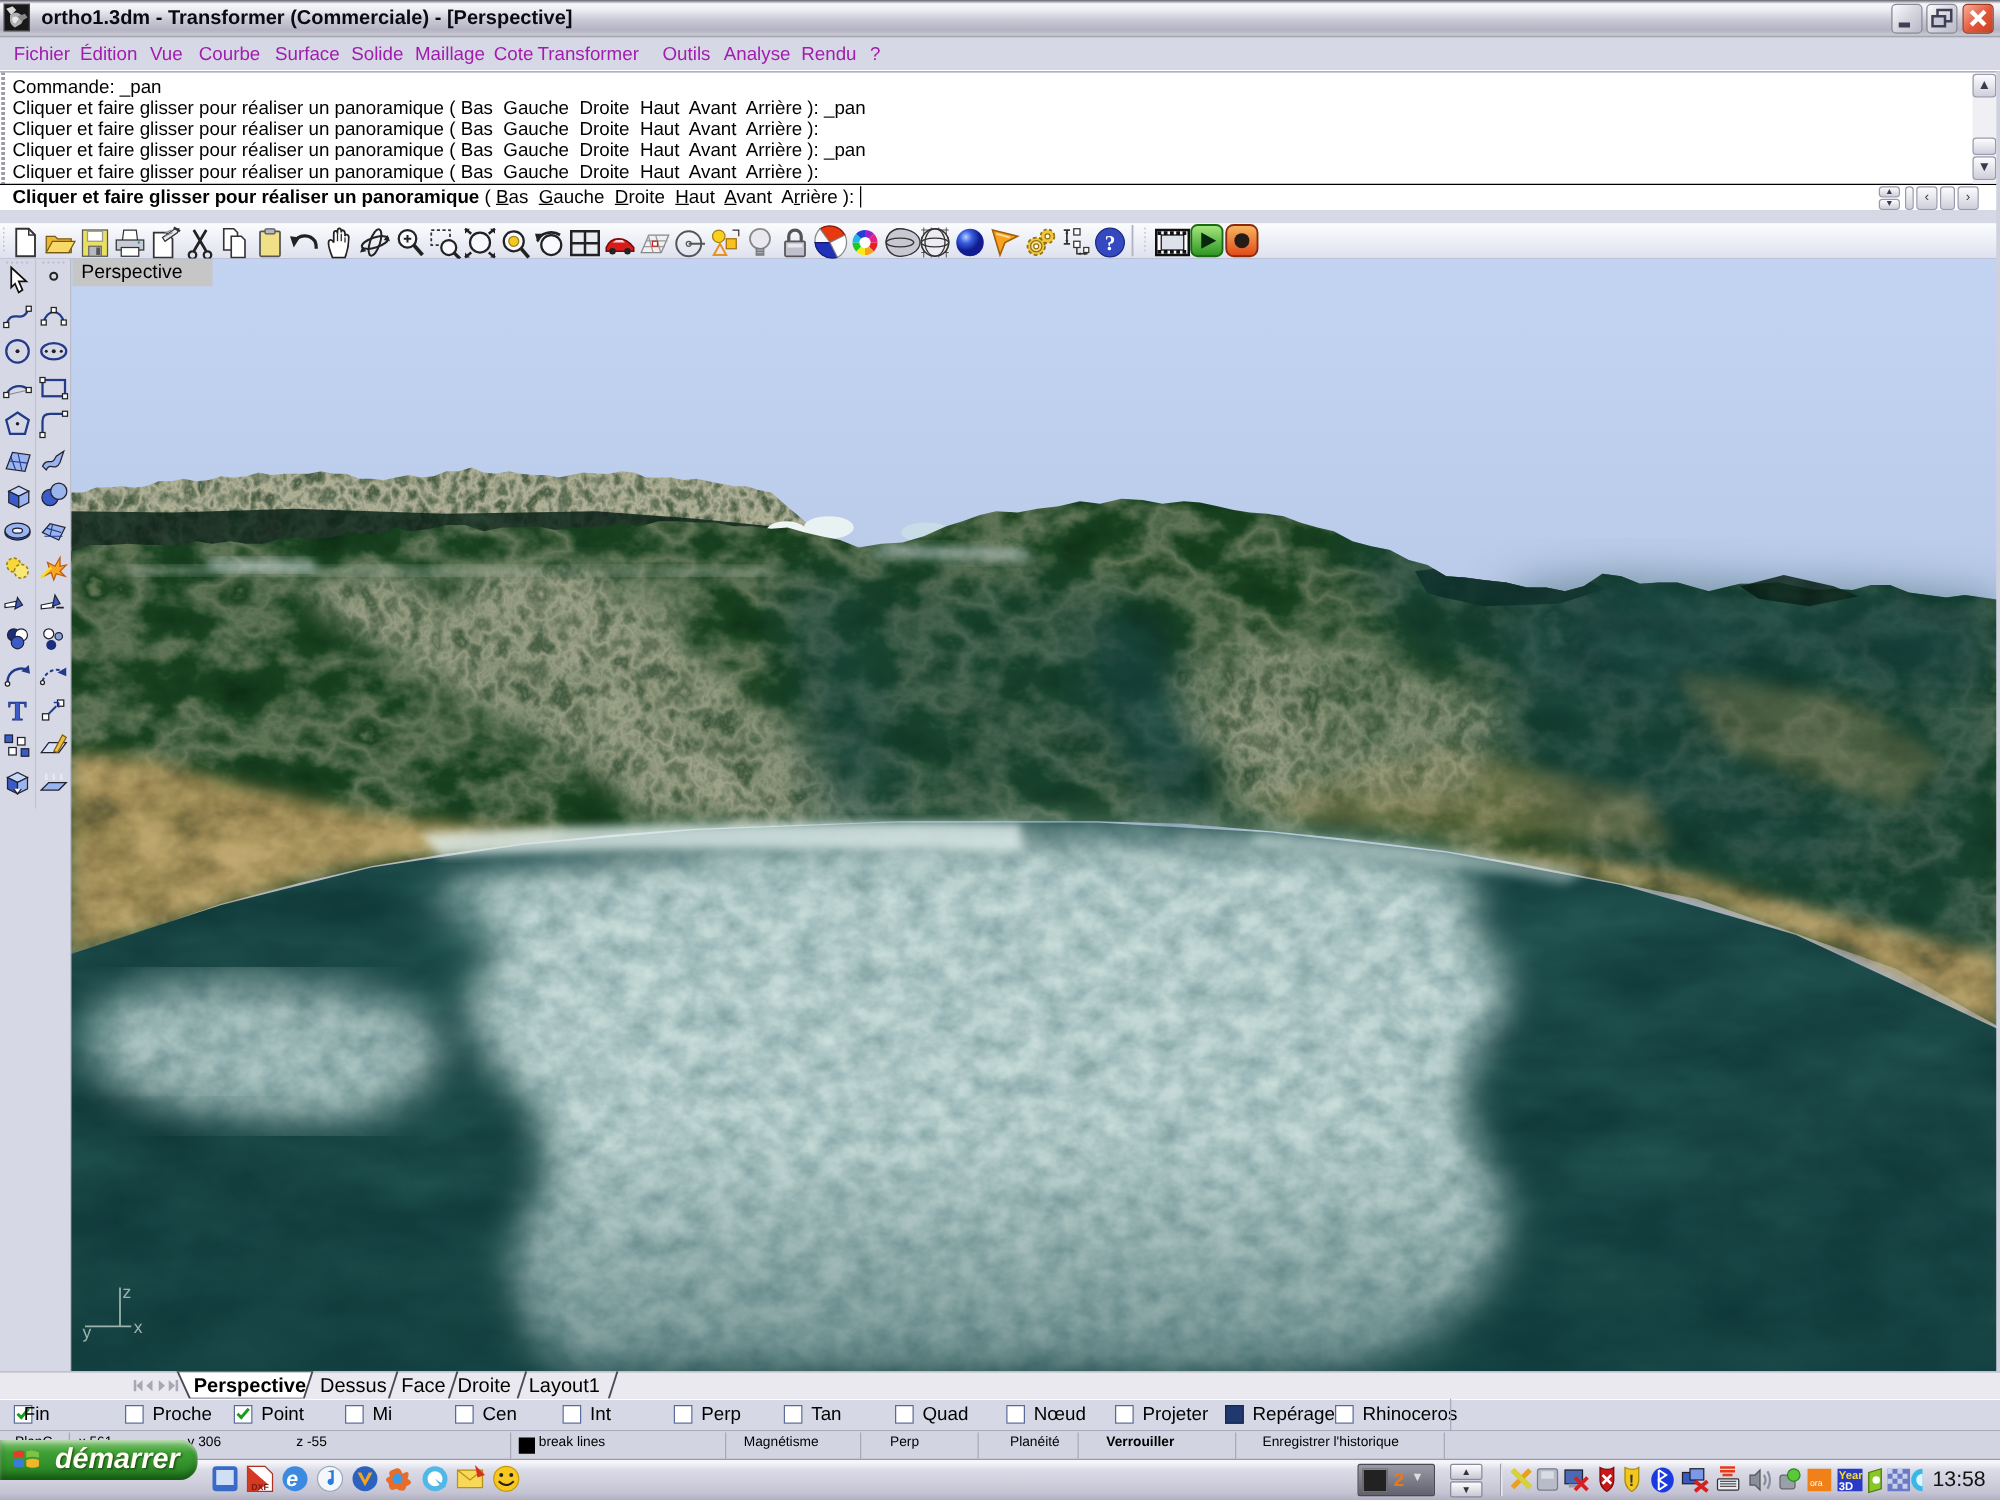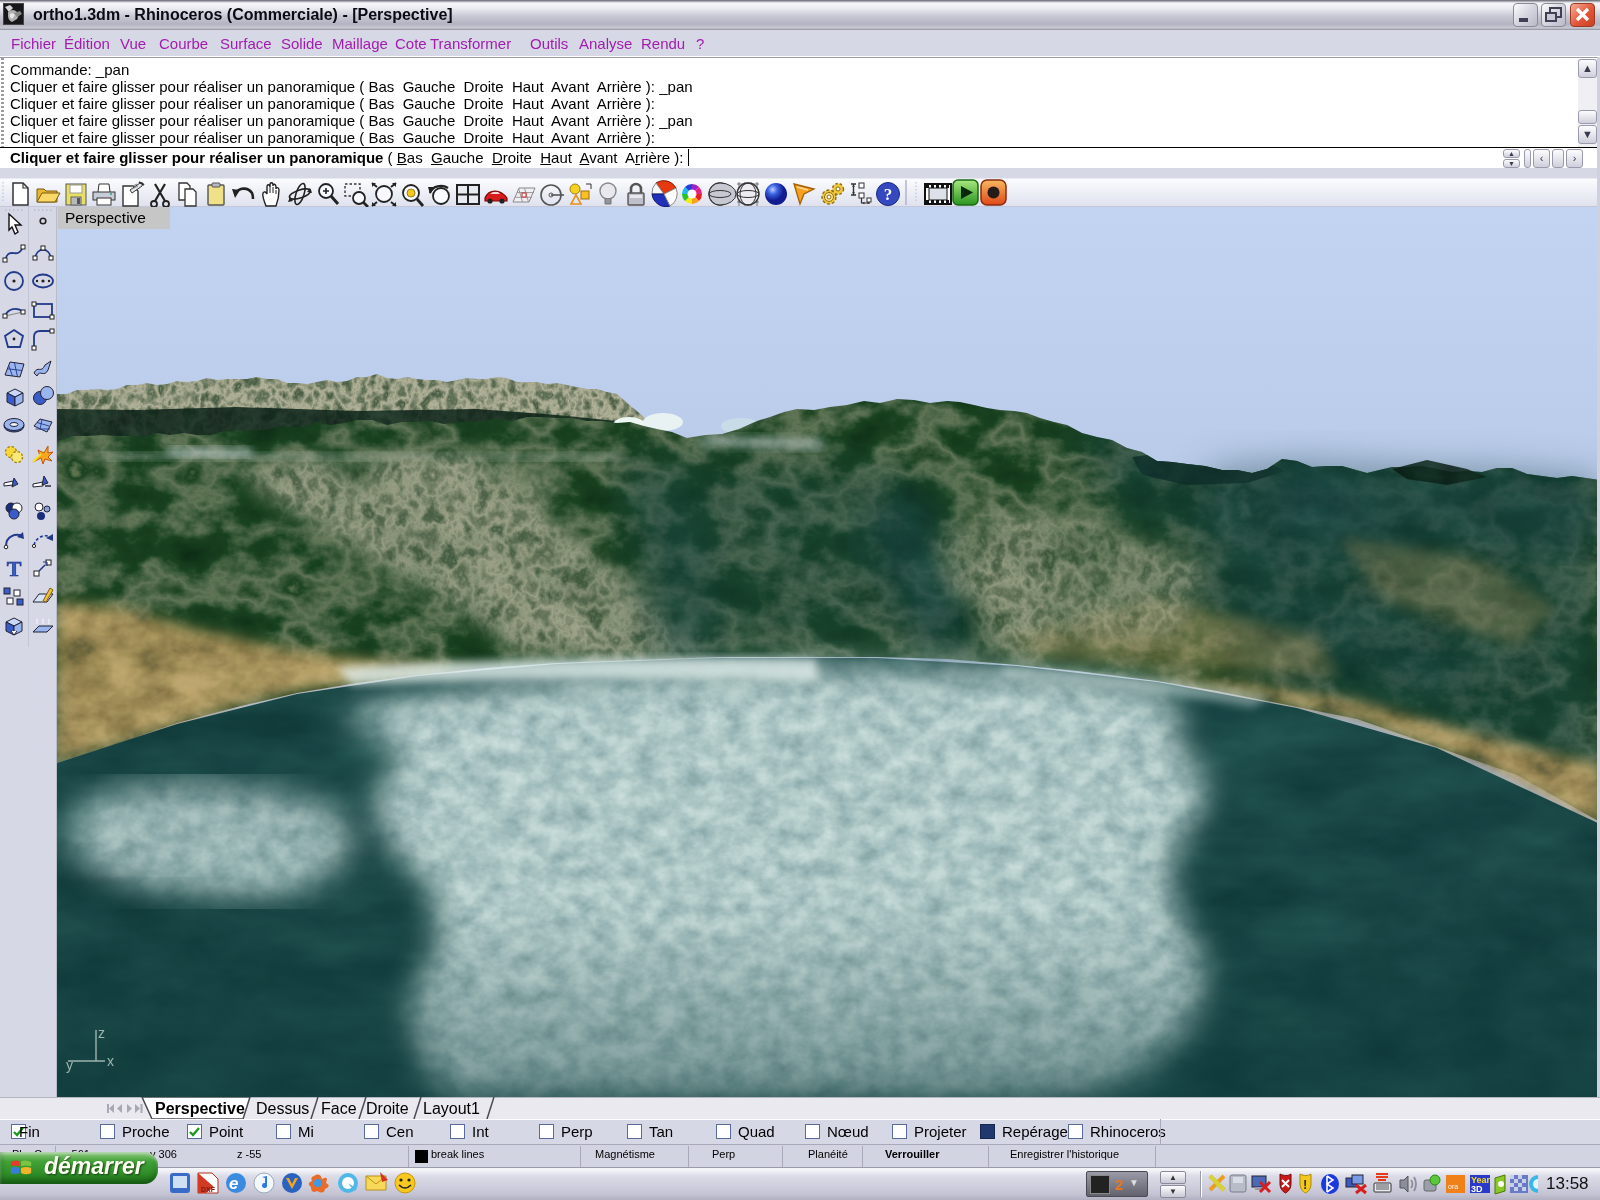--- a/index.html
+++ b/index.html
@@ -34,21 +34,21 @@
 #traydiv{left:1200px;top:1171px;width:2px;height:26px;background:#9a9aac;border-right:1px solid #fff}
 </style></head>
 <body>
 <div class="abs" id="titlebar"></div>
 <div class="abs" id="ticon"><svg width="19" height="20" viewBox="0 0 19 20">
       <path d="M1,3 L6,1 9,4 5,8 Z" fill="#d8d8d8"></path>
       <path d="M4,8 Q9,4 13,8 Q16,11 13,15 L8,18 Q4,16 4,12 Z" fill="#b0b0b0"></path>
       <path d="M10,9 L16,7 18,10 13,13 Z" fill="#888"></path>
       <path d="M6,10 Q9,8 11,11 L8,15 Q5,13 6,10Z" fill="#e8e8e8"></path>
     </svg></div>
-<div class="abs ttext" style="left:33px;top:6px;font-size:16px;font-weight:bold;color:#0a0a12;position:absolute">ortho1.3dm - Rhinoceros (Commerciale) - [Perspective]</div>
+<div class="abs ttext" style="left:33px;top:6px;font-size:16px;font-weight:bold;color:#0a0a12;position:absolute">ortho1.3dm - Transformer (Commerciale) - [Perspective]</div>
 <div class="abs wbtn" style="left:1513px"><svg width="23" height="22" viewBox="0 0 23 22">
       <rect x="5" y="14" width="9" height="4" fill="#3f3f55"></rect>
     </svg></div>
 <div class="abs wbtn" style="left:1541px"><svg width="23" height="22" viewBox="0 0 23 22">
       <rect x="8" y="4" width="11" height="9" fill="none" stroke="#3f3f55" stroke-width="2"></rect>
       <rect x="4" y="9" width="10" height="8" fill="#c9c9d6" stroke="#3f3f55" stroke-width="2"></rect>
     </svg></div>
 <div class="abs wbtn" id="wclose" style="left:1570px"><svg width="23" height="22" viewBox="0 0 23 22">
       <path d="M6,5 L17,16 M17,5 L6,16" stroke="#fff" stroke-width="3.4"></path>
     </svg></div>

